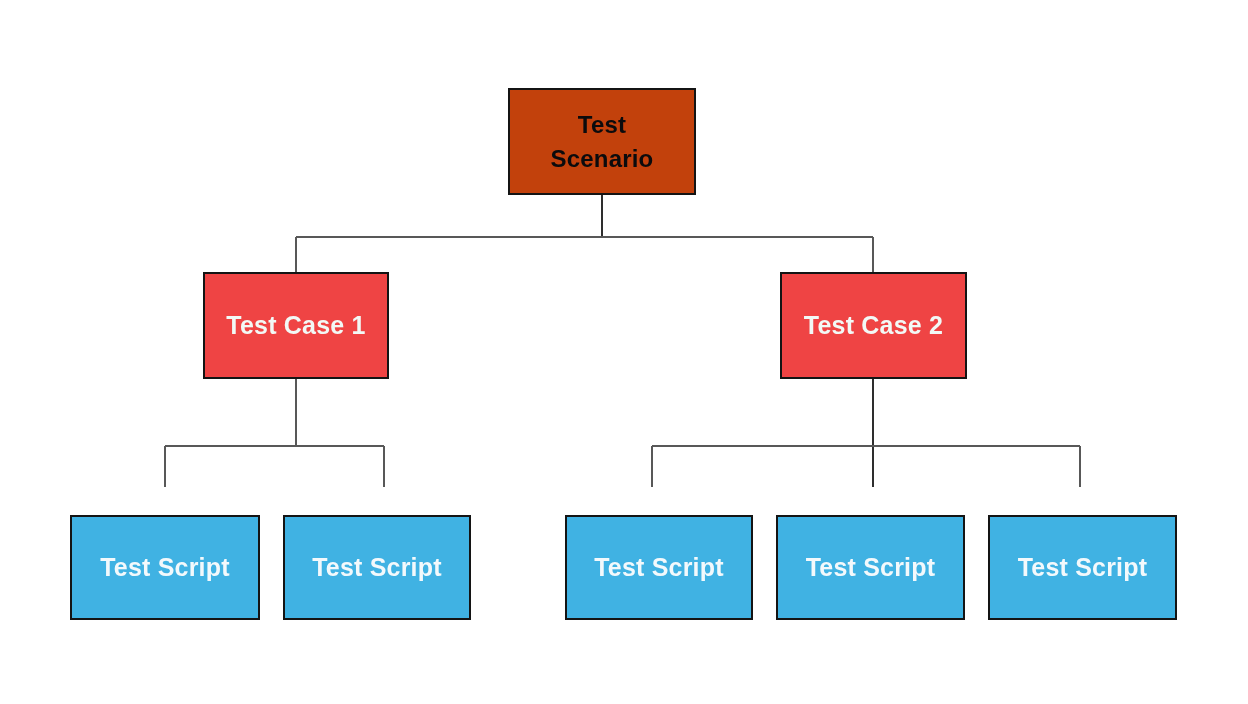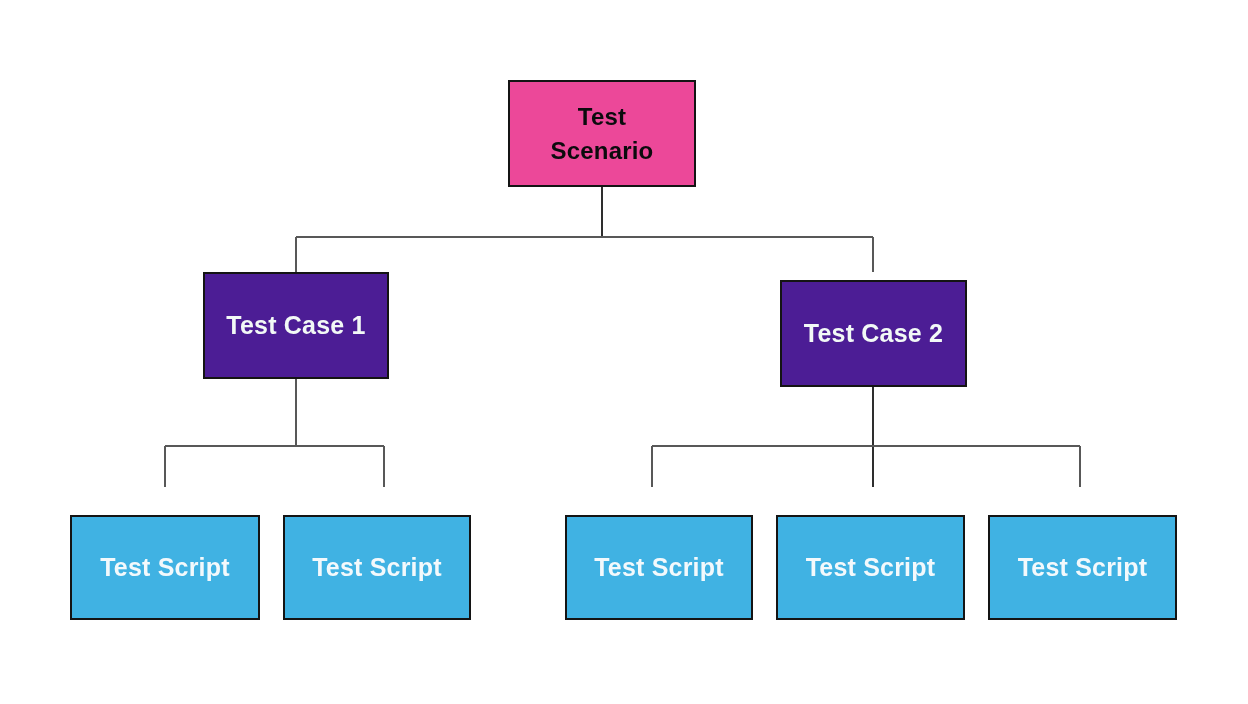--- a/index.html
+++ b/index.html
@@ -36,42 +36,42 @@
     border: 2px solid #141414;
     display: flex;
     align-items: center;
     justify-content: center;
     text-align: center;
     font-weight: bold;
     font-size: 25px;
     letter-spacing: 0.2px;
   }
   .node-scenario {
-    left: 508px; top: 80px; width: 188px; height: 107px;
-    background: #ec4899;
+    left: 508px; top: 88px; width: 188px; height: 107px;
+    background: #c2410c;
     color: #0b0b0d;
     font-size: 24px;
     line-height: 34px;
   }
   .node-scenario .label {
     display: inline-block;
     max-width: 130px;
   }
   .node-case {
-    background: #4c1d95;
+    background: #ef4444;
     color: #F2F9F6;
     text-align: center;
   }
   .node-script {
     background: #40B2E3;
     color: #F3F9FC;
     margin-top: 28px;
   }
   .node-case1  { left: 203px; top: 272px; width: 186px; height: 107px; }
-  .node-case2  { left: 780px; top: 280px; width: 187px; height: 107px; }
+  .node-case2  { left: 780px; top: 272px; width: 187px; height: 107px; }
   .node-script1 { left: 70px;  top: 487px; width: 190px; height: 105px; }
   .node-script2 { left: 283px; top: 487px; width: 188px; height: 105px; }
   .node-script3 { left: 565px; top: 487px; width: 188px; height: 105px; }
   .node-script4 { left: 776px; top: 487px; width: 189px; height: 105px; }
   .node-script5 { left: 988px; top: 487px; width: 189px; height: 105px; }
 </style>
 </head>
 <body>
 
 <div class="canvas">

